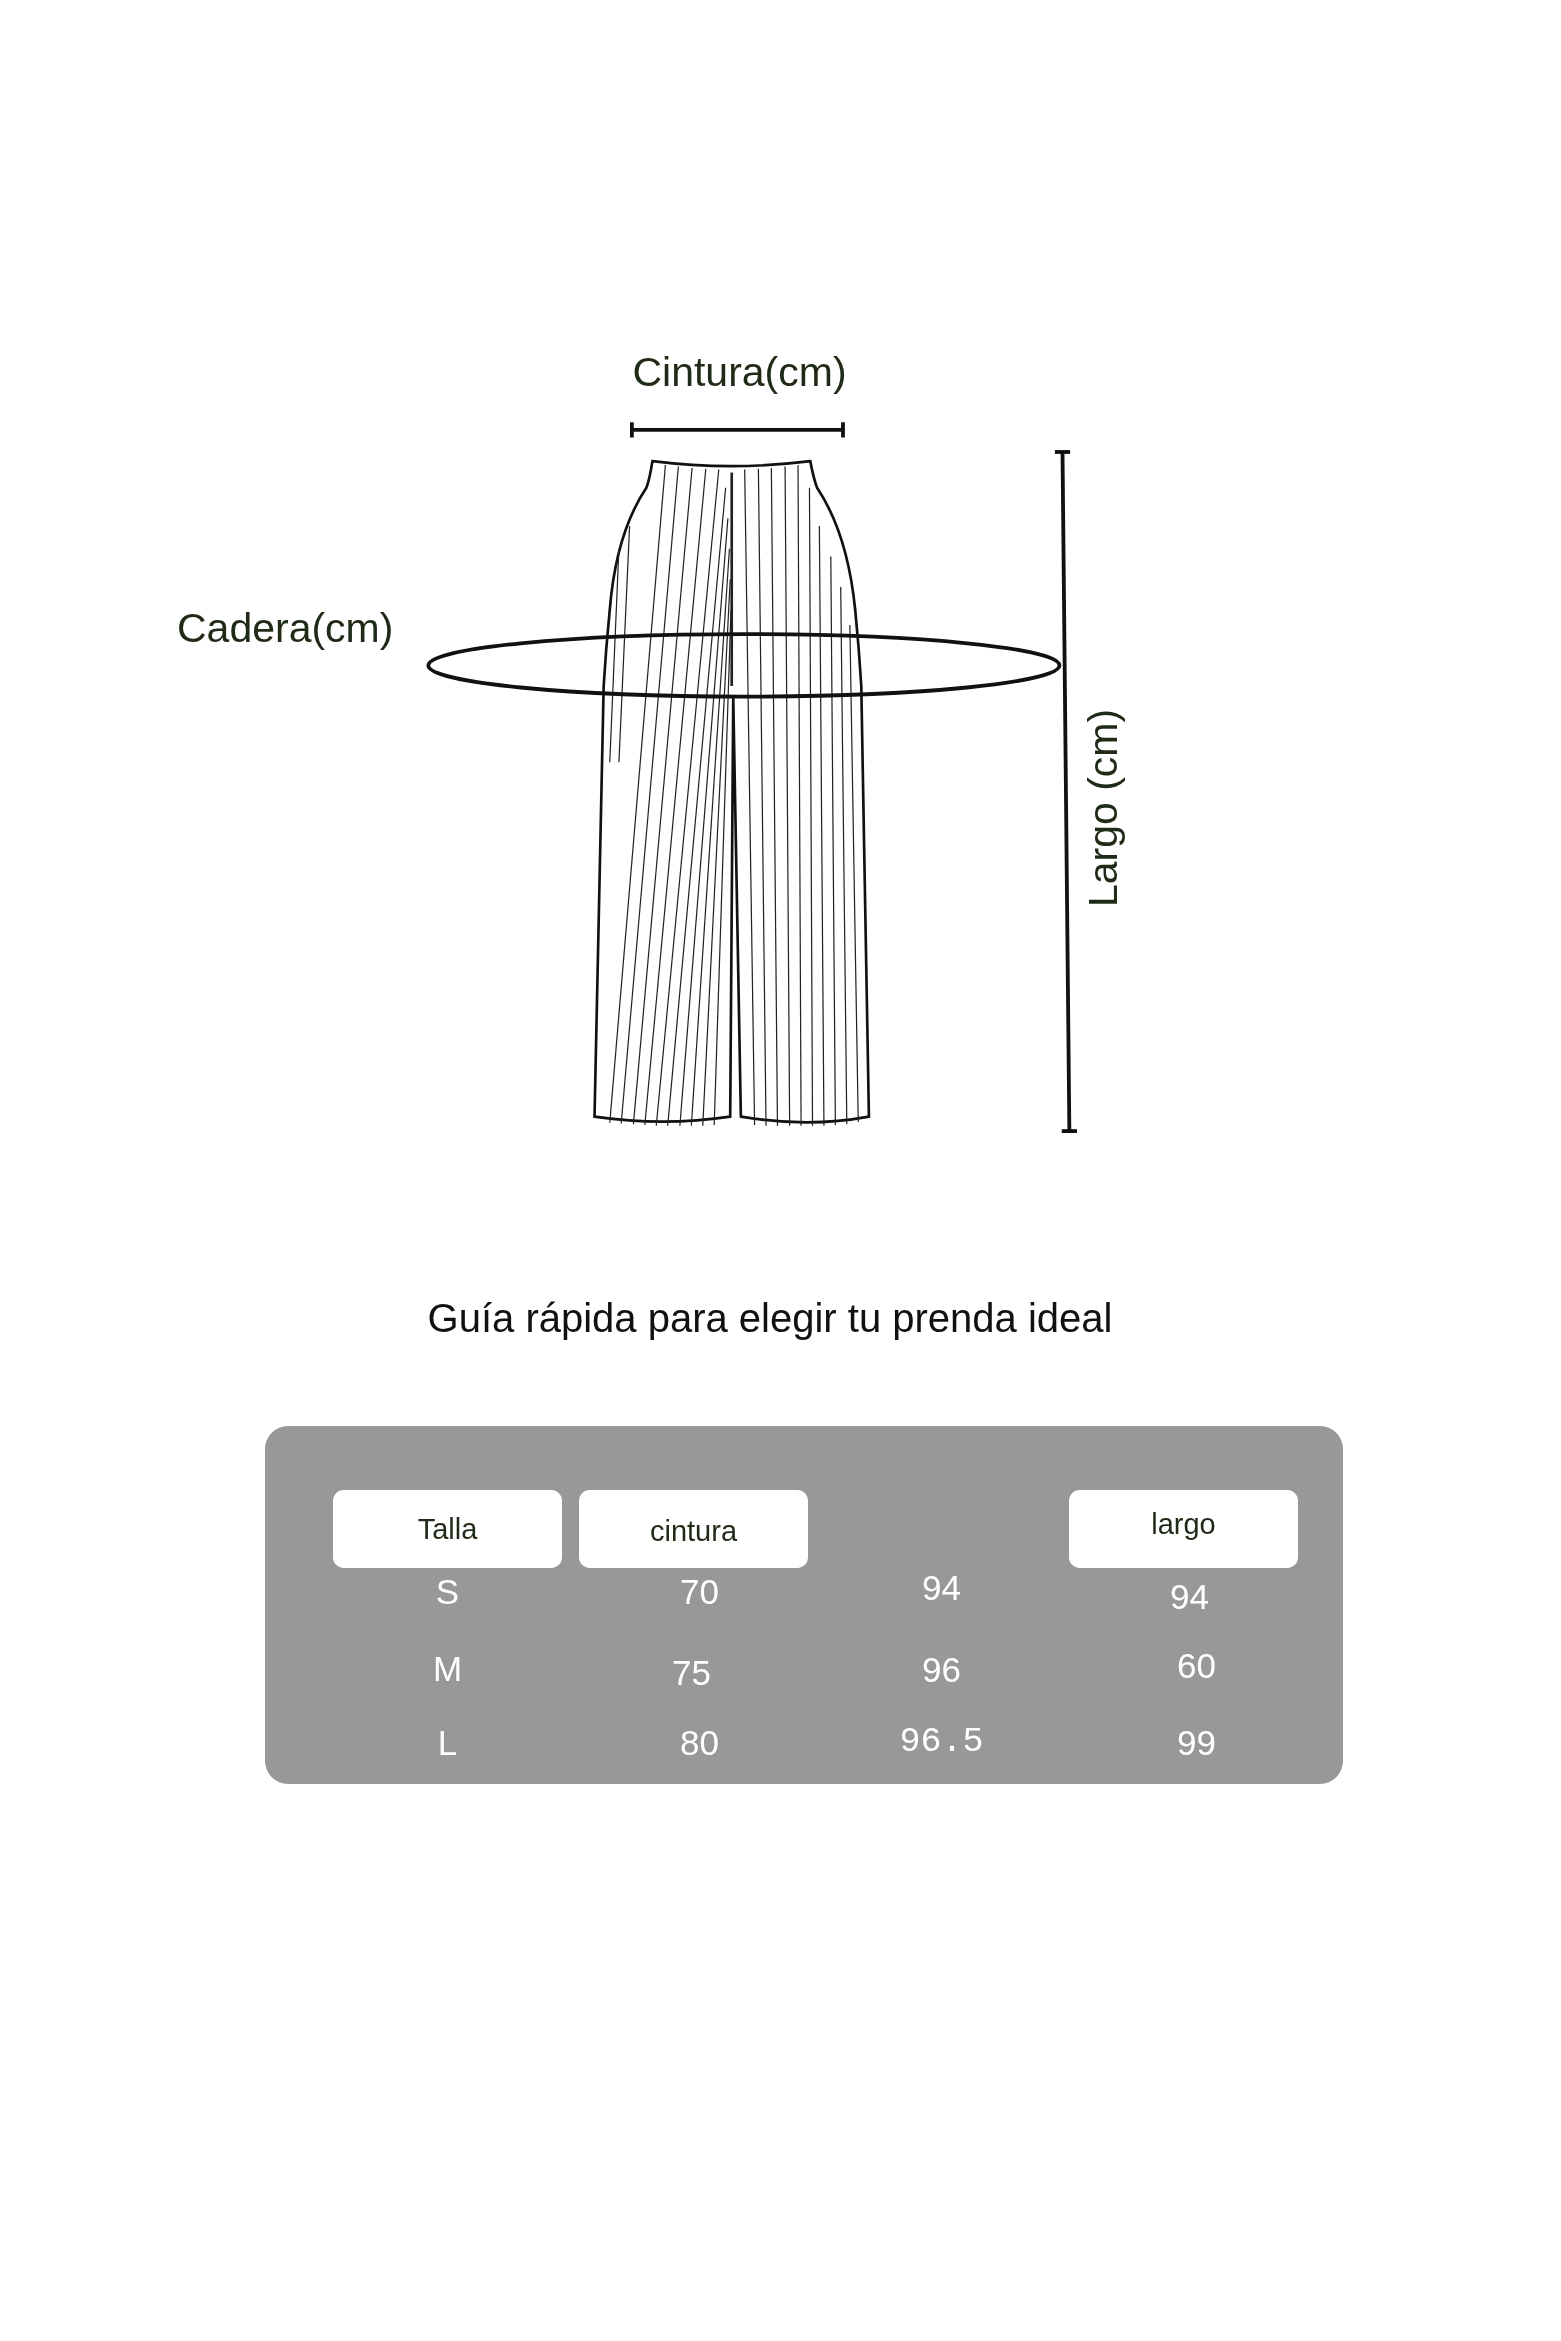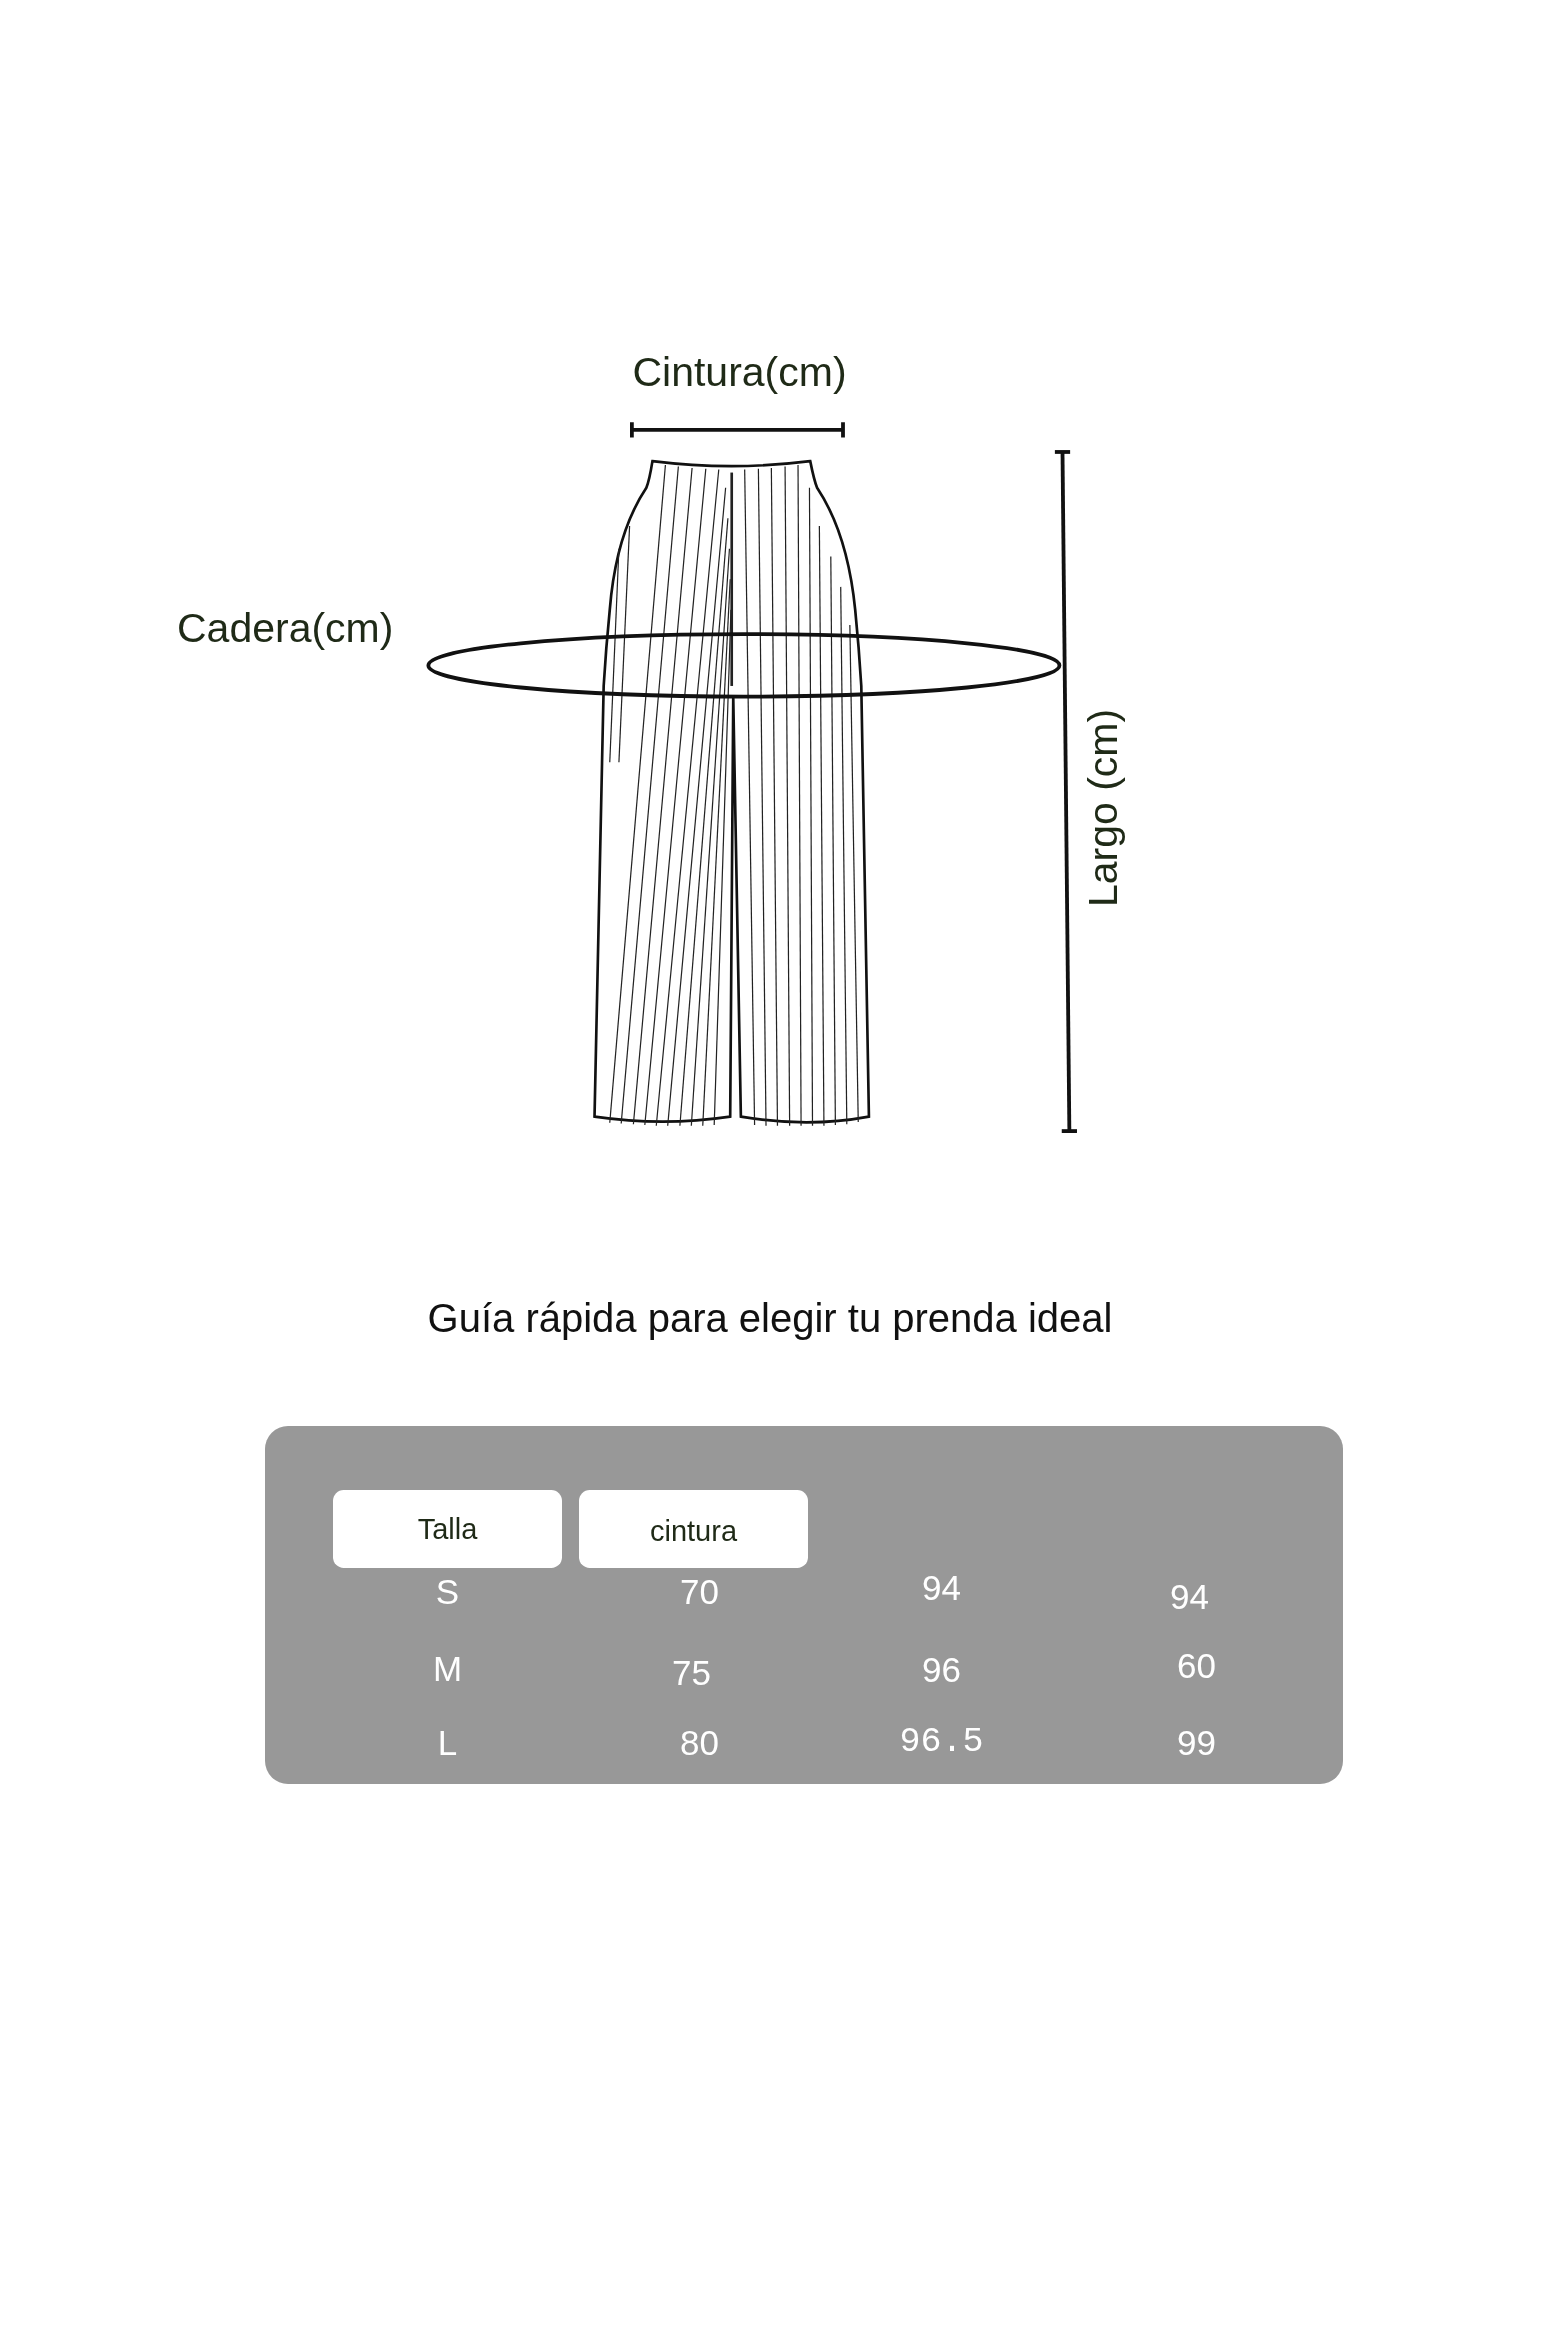--- a/index.html
+++ b/index.html
@@ -71,20 +71,23 @@
 
 <div id="guide-title" class="abs">Guía rápida para elegir tu prenda ideal</div>
 
 <div id="size-table" class="abs">
   <div class="hcell" style="left:68px;top:64px;width:229px;">
       <span>Talla</span>
     </div>
   <div class="hcell" style="left:314px;top:64px;width:229px;padding-top:4.6px;box-sizing:border-box;">
       <span>cintura</span>
     </div>
+  <div class="hcell" style="left:804px;top:64px;width:229px;padding-bottom:9.1px;box-sizing:border-box;">
+      <span>largo</span>
+    </div>
 
   <div class="vcell" style="left:68px;top:146px;">S</div>
   <div class="vcell" style="left:320px;top:146px;">70</div>
   <div class="vcell" style="left:562px;top:142px;">94</div>
   <div class="vcell" style="left:810px;top:151px;">94</div>
 
   <div class="vcell" style="left:68px;top:223px;">M</div>
   <div class="vcell" style="left:312px;top:227px;">75</div>
   <div class="vcell" style="left:562px;top:224px;">96</div>
   <div class="vcell" style="left:817px;top:220px;">60</div>

